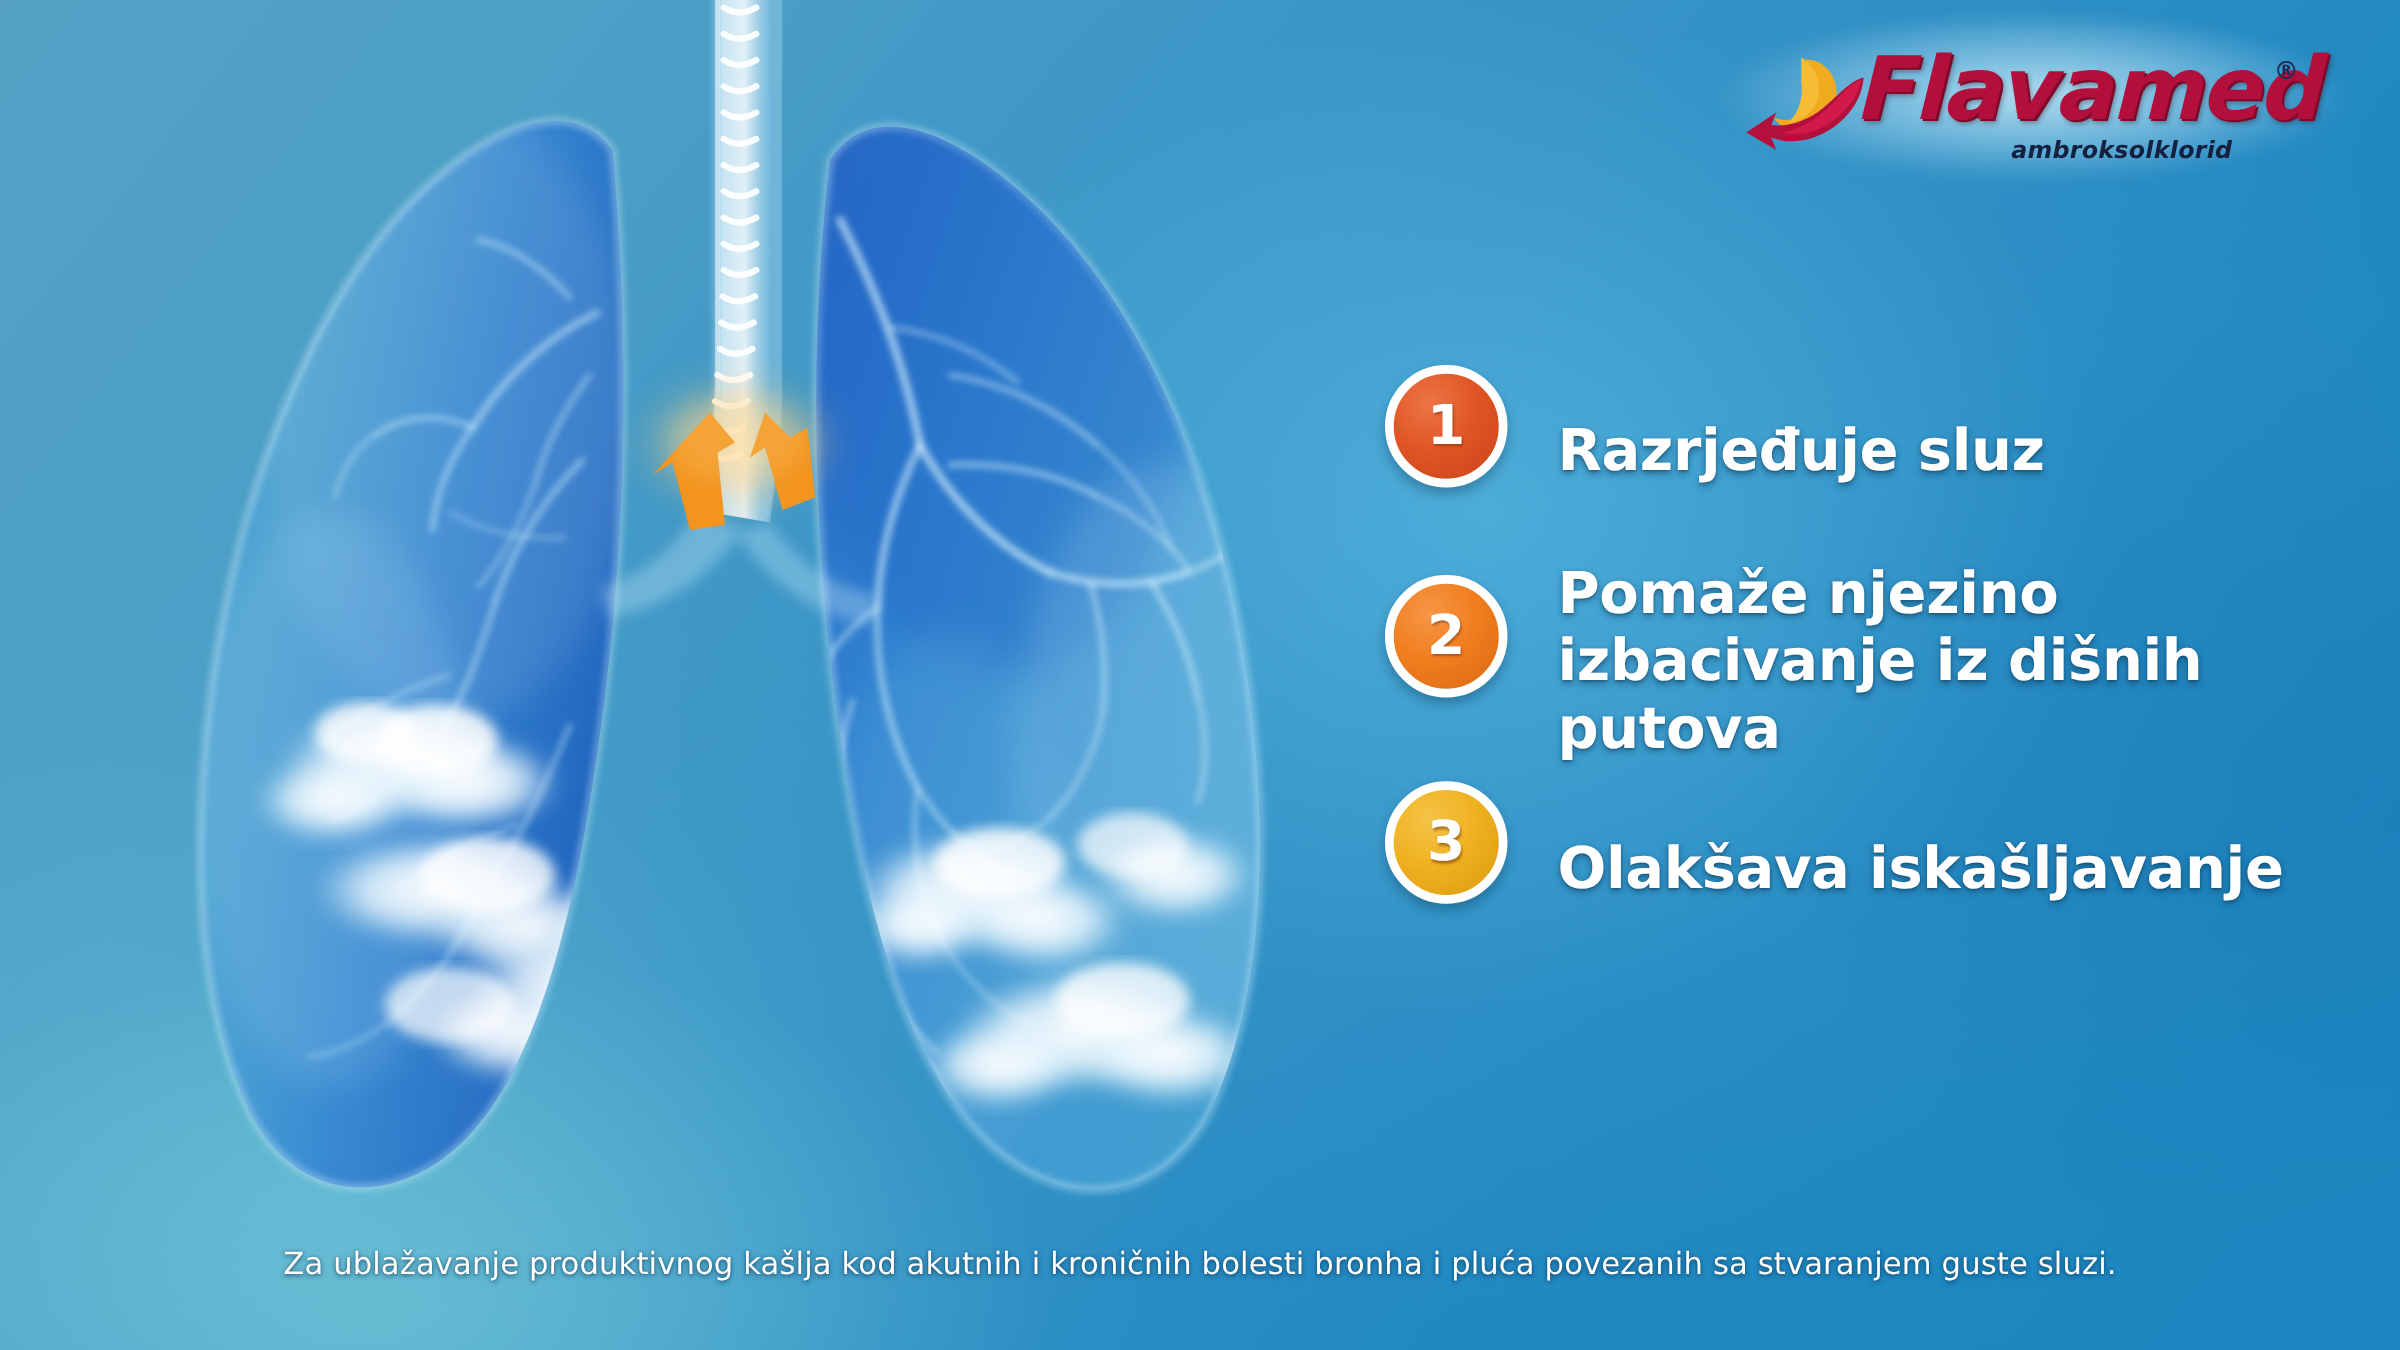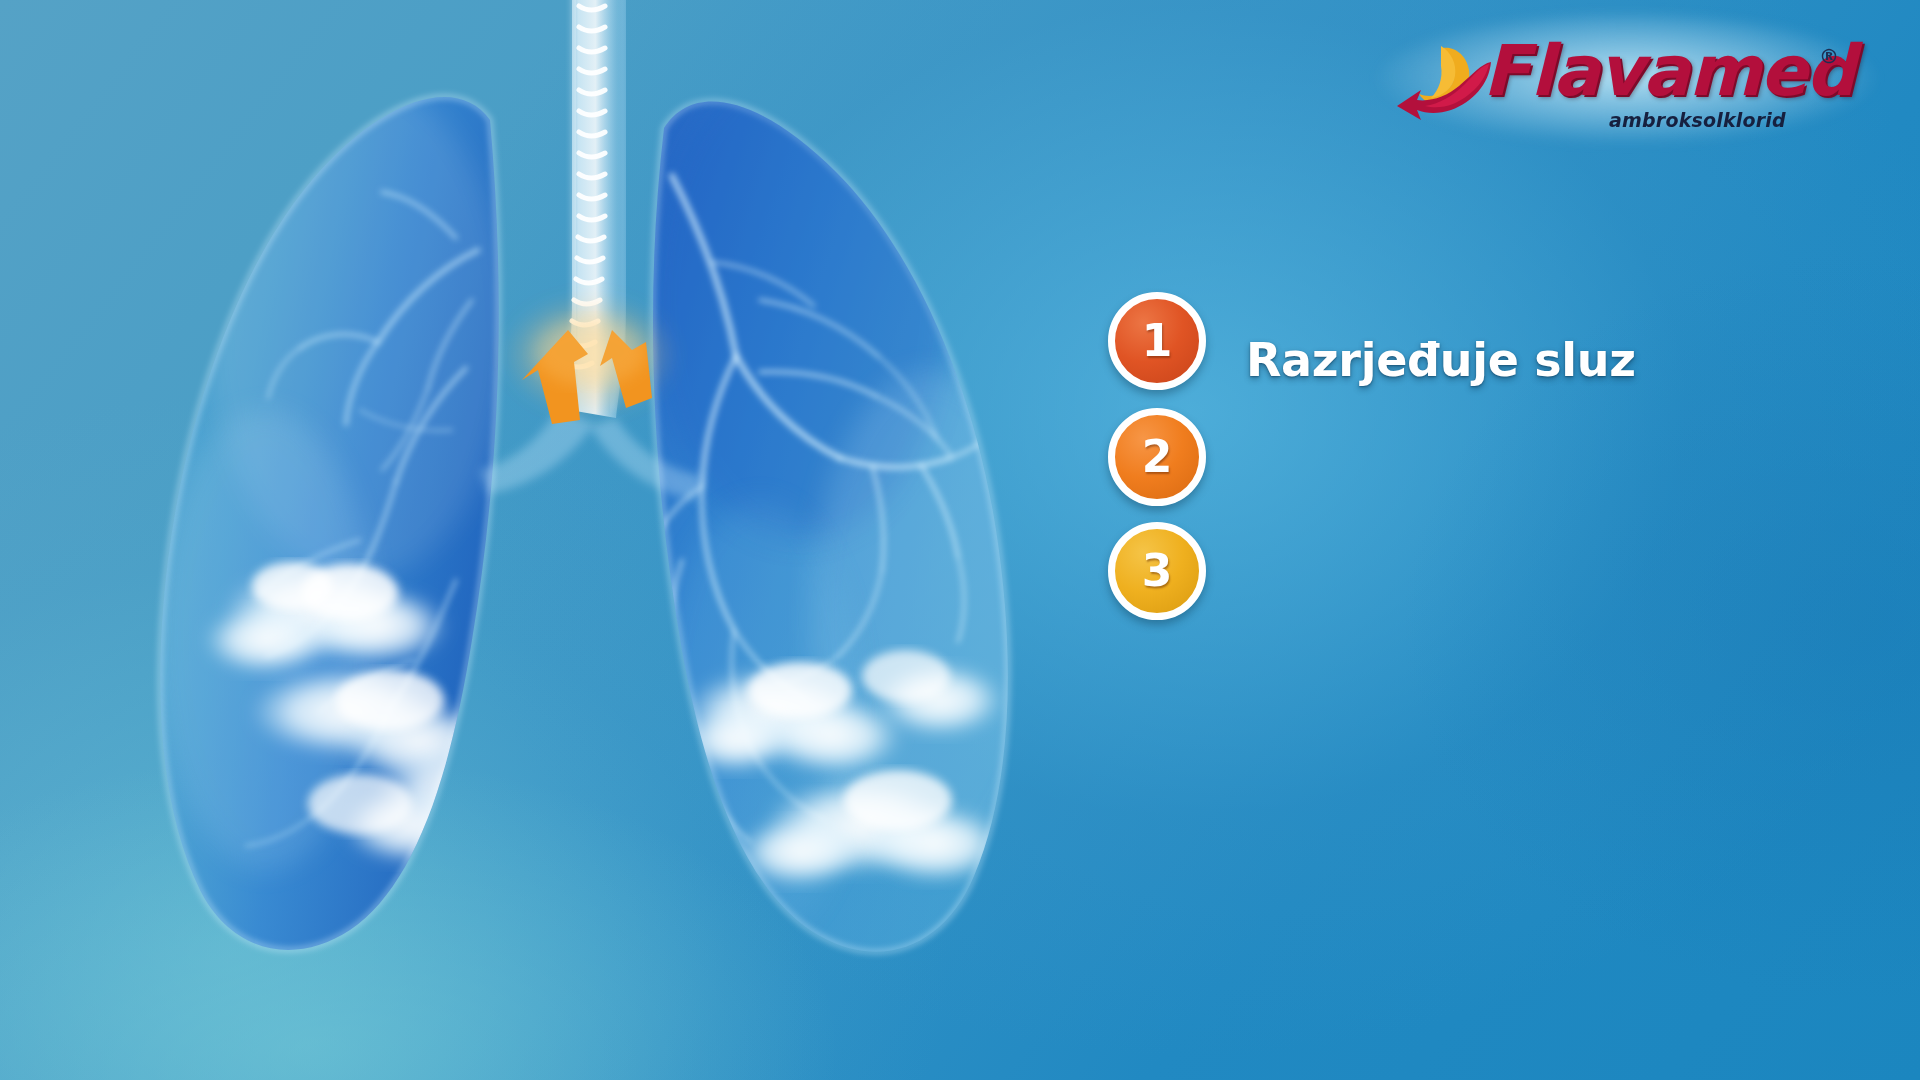--- a/index.html
+++ b/index.html
@@ -340,24 +340,27 @@
       <div class="badge" style="background:radial-gradient(circle at 34% 28%, #ec7544 0%, #e05424 48%, #c8441a 100%);">
         <span class="badge-num">1</span>
       </div>
       <div class="benefit-text">Razrjeđuje sluz</div>
     </div>
 
     <div class="benefit" id="b2">
       <div class="badge" style="background:radial-gradient(circle at 34% 28%, #f79646 0%, #f07d1e 48%, #d96a12 100%);">
         <span class="badge-num">2</span>
       </div>
+      <div class="benefit-text">Pomaže njezino izbacivanje iz dišnih putova</div>
     </div>
 
     <div class="benefit" id="b3">
       <div class="badge" style="background:radial-gradient(circle at 34% 28%, #f5c447 0%, #efb01f 48%, #d99a10 100%);">
         <span class="badge-num">3</span>
       </div>
+      <div class="benefit-text">Olakšava iskašljavanje</div>
     </div>
 
   </div>
 
+  <div id="caption">Za ublažavanje produktivnog kašlja kod akutnih i kroničnih bolesti bronha i pluća povezanih sa stvaranjem guste sluzi.</div>
 
 </div>
 
 </body></html>

